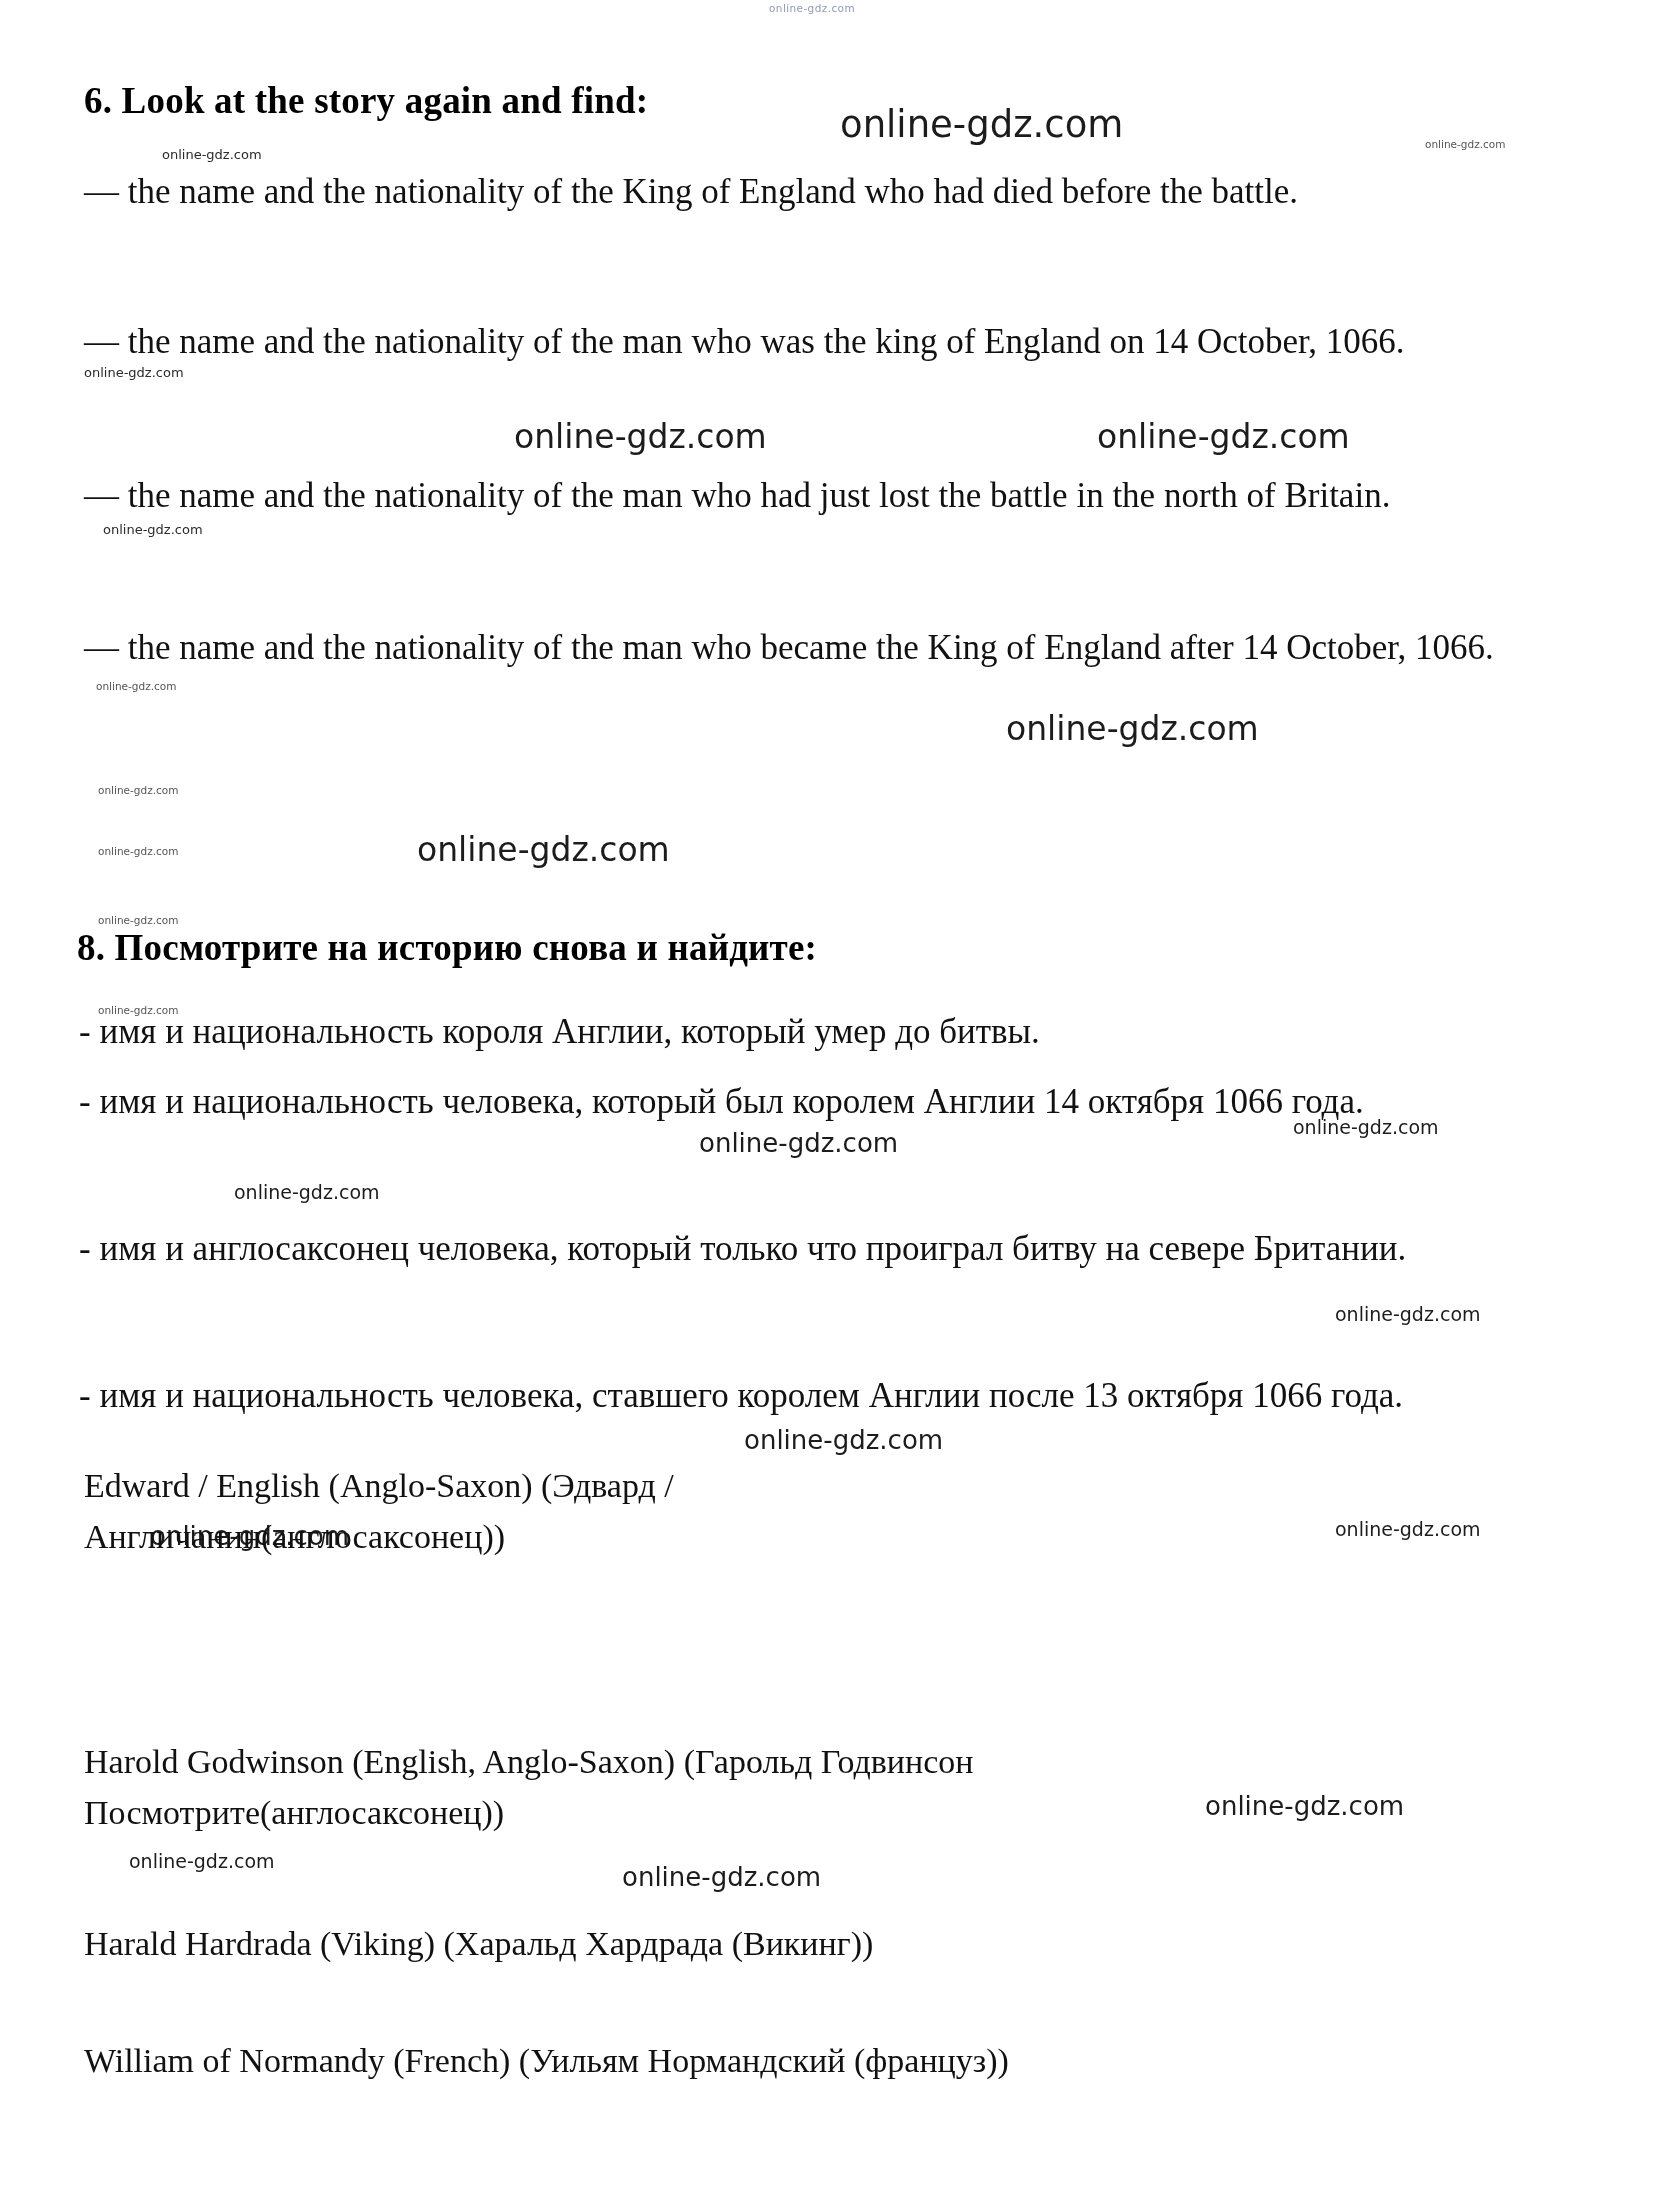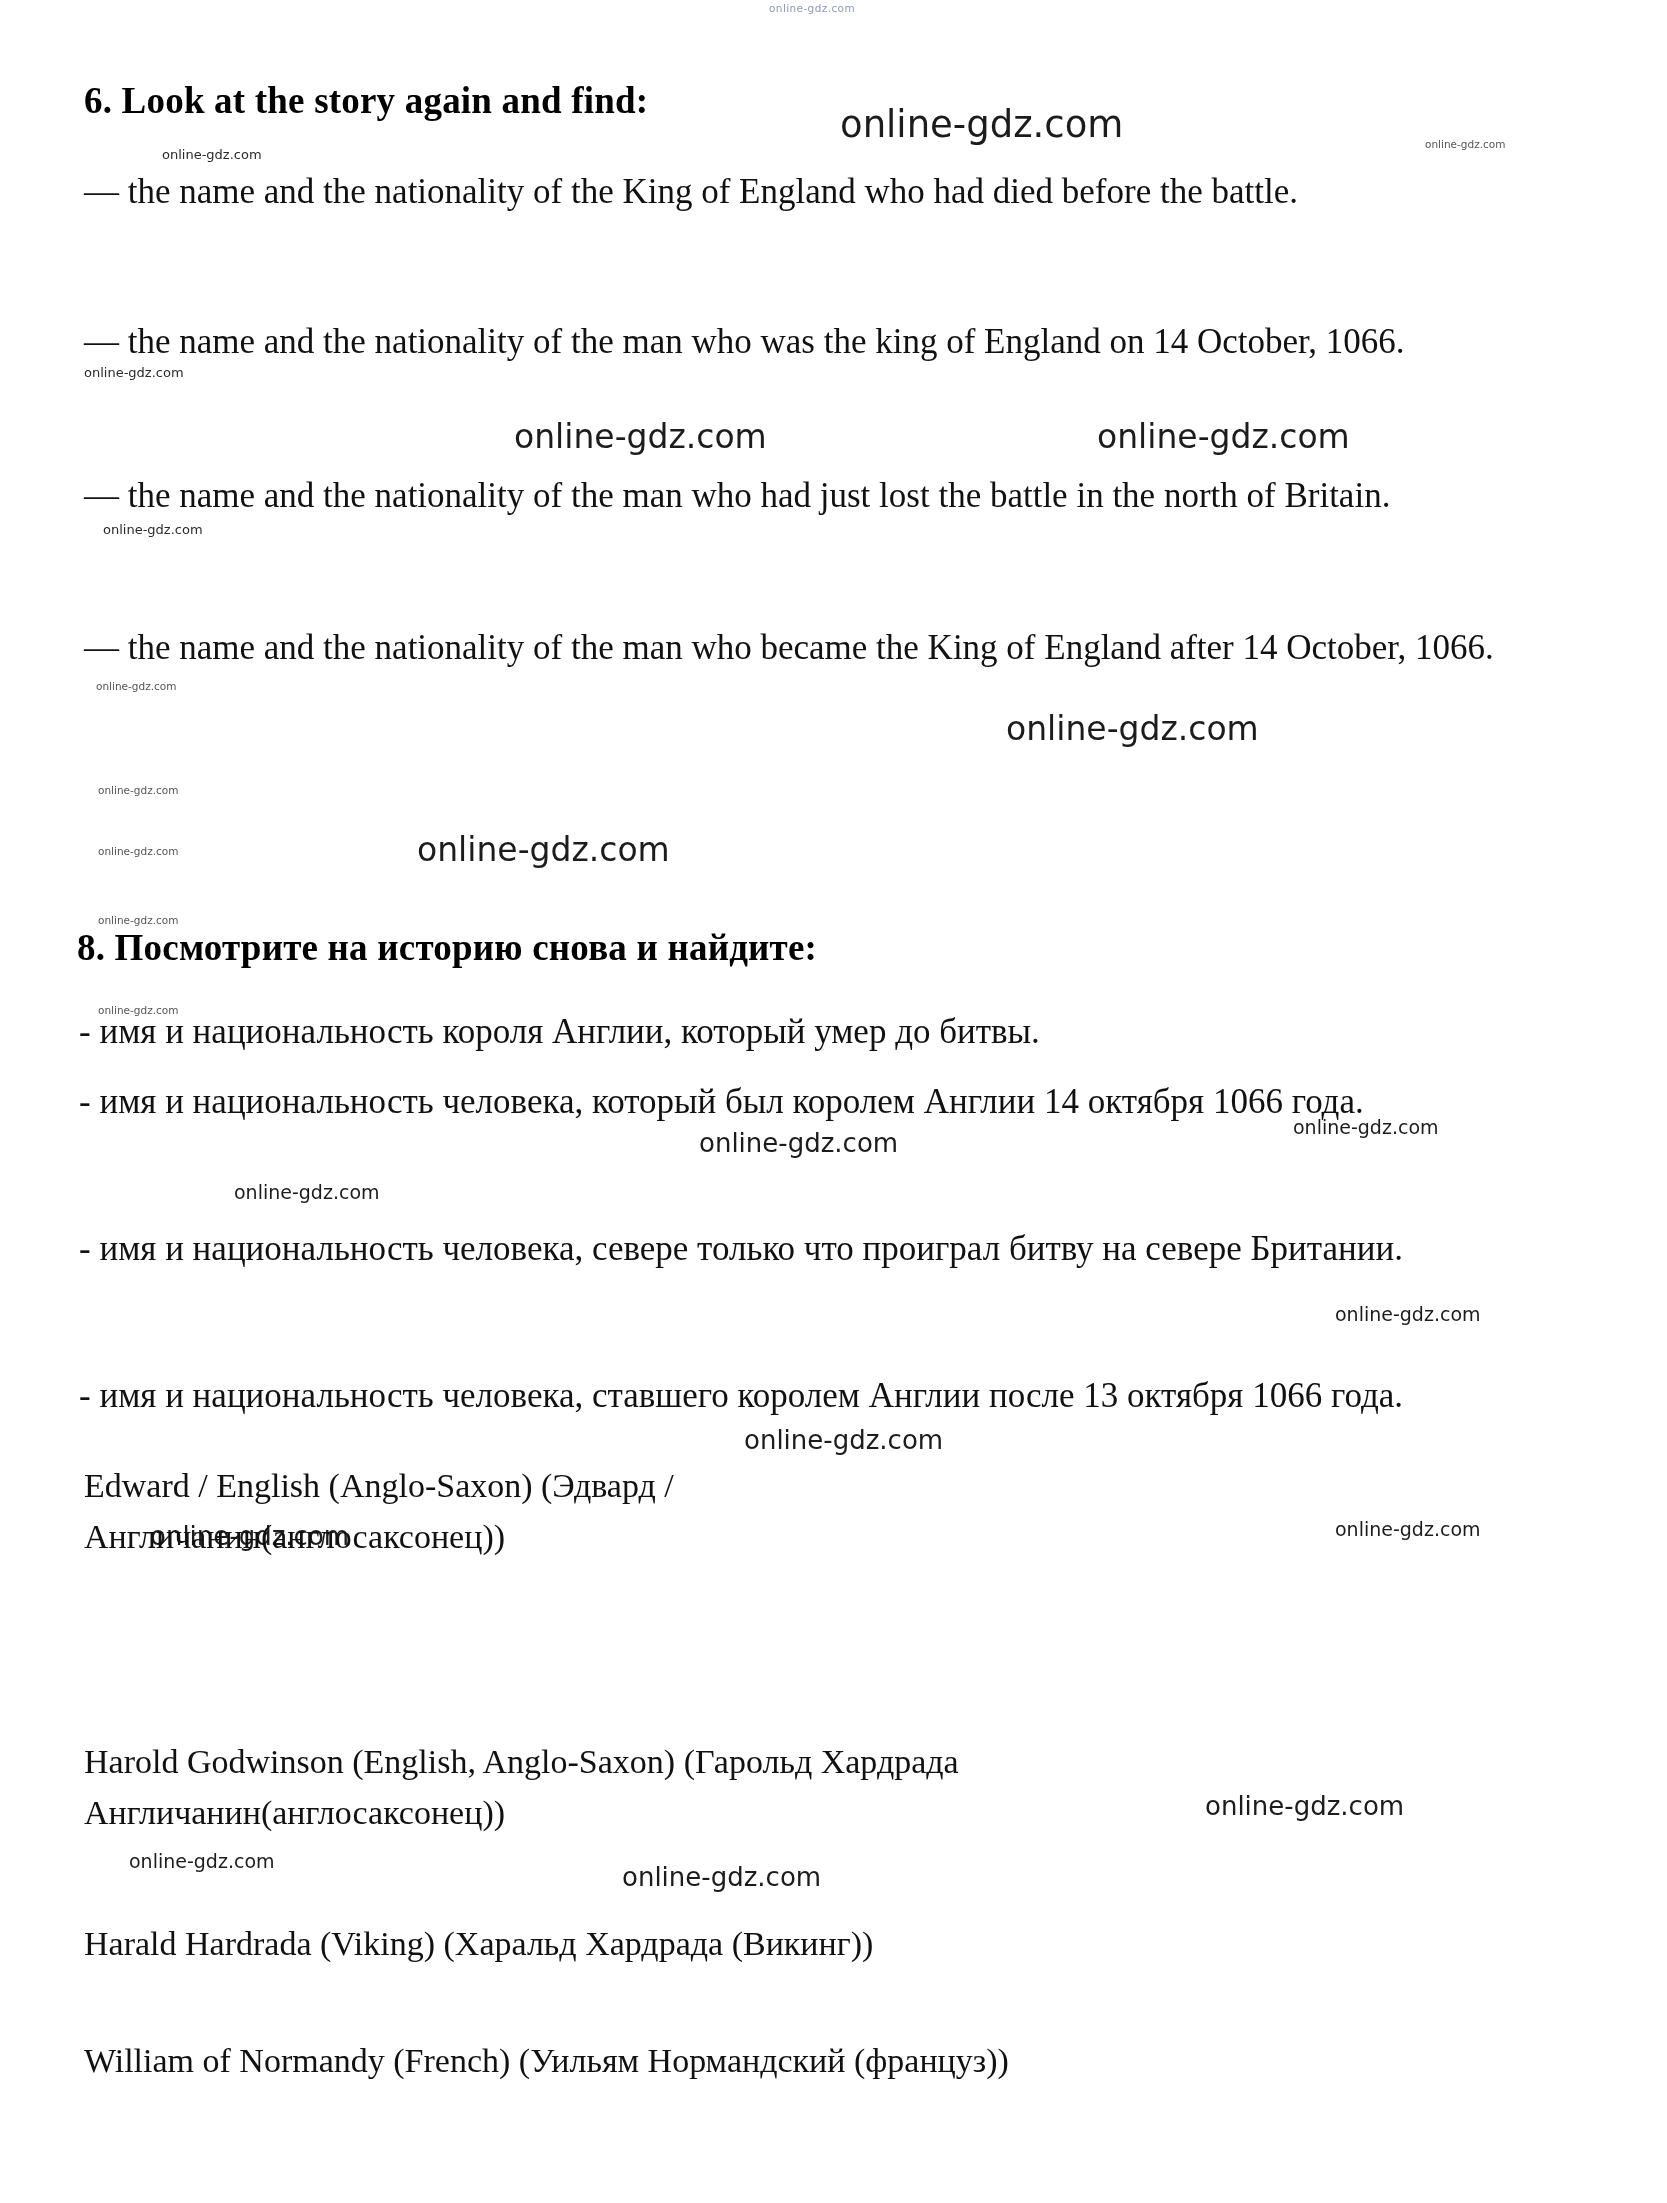--- a/index.html
+++ b/index.html
@@ -133,29 +133,29 @@
     <div class="para" style="left:84px; top:622px; width:1415px;">— the name and the nationality of the man who became the King of England after 14 October, 1066.</div>
   </div>
 
   <div>
     <div class="heading" style="left:77px; top:926px;">8. Посмотрите на историю снова и найдите:</div>
 
     <div class="para ru" style="left:79px; top:1006px; width:1502px;font-family:Liberation Serif, serif;">- имя и национальность короля Англии, который умер до битвы.</div>
 
     <div class="para ru" style="left:79px; top:1076px; width:1467px;">- имя и национальность человека, который был королем Англии 14 октября 1066 года.</div>
 
-    <div class="para ru" style="left:79px; top:1223px; width:1415px;">- имя и национальность человека, севере только что проиграл битву на севере Британии.</div>
+    <div class="para ru" style="left:79px; top:1223px; width:1415px;">- имя и англосаксонец человека, который только что проиграл битву на севере Британии.</div>
 
     <div class="para ru" style="left:79px; top:1370px; width:1485px;">- имя и национальность человека, ставшего королем Англии после 13 октября 1066 года.</div>
   </div>
 
   <div>
     <div class="answer" style="left:84px; top:1460px; width:926px;">Edward / English (Anglo-Saxon) (Эдвард / Англичанин(англосаксонец))</div>
 
-    <div class="answer" style="left:84px; top:1736px; width:1101px;">Harold Godwinson (English, Anglo-Saxon) (Гарольд Хардрада Англичанин(англосаксонец))</div>
+    <div class="answer" style="left:84px; top:1736px; width:1101px;">Harold Godwinson (English, Anglo-Saxon) (Гарольд Годвинсон Посмотрите(англосаксонец))</div>
 
     <div class="answer" style="left:84px; top:1918px; width:1310px;">Harald Hardrada (Viking) (Харальд Хардрада (Викинг))</div>
 
     <div class="answer" style="left:84px; top:2035px; width:1415px;">William of Normandy (French) (Уильям Нормандский (француз))</div>
   </div>
 
 </div>
 
 
 </body></html>

